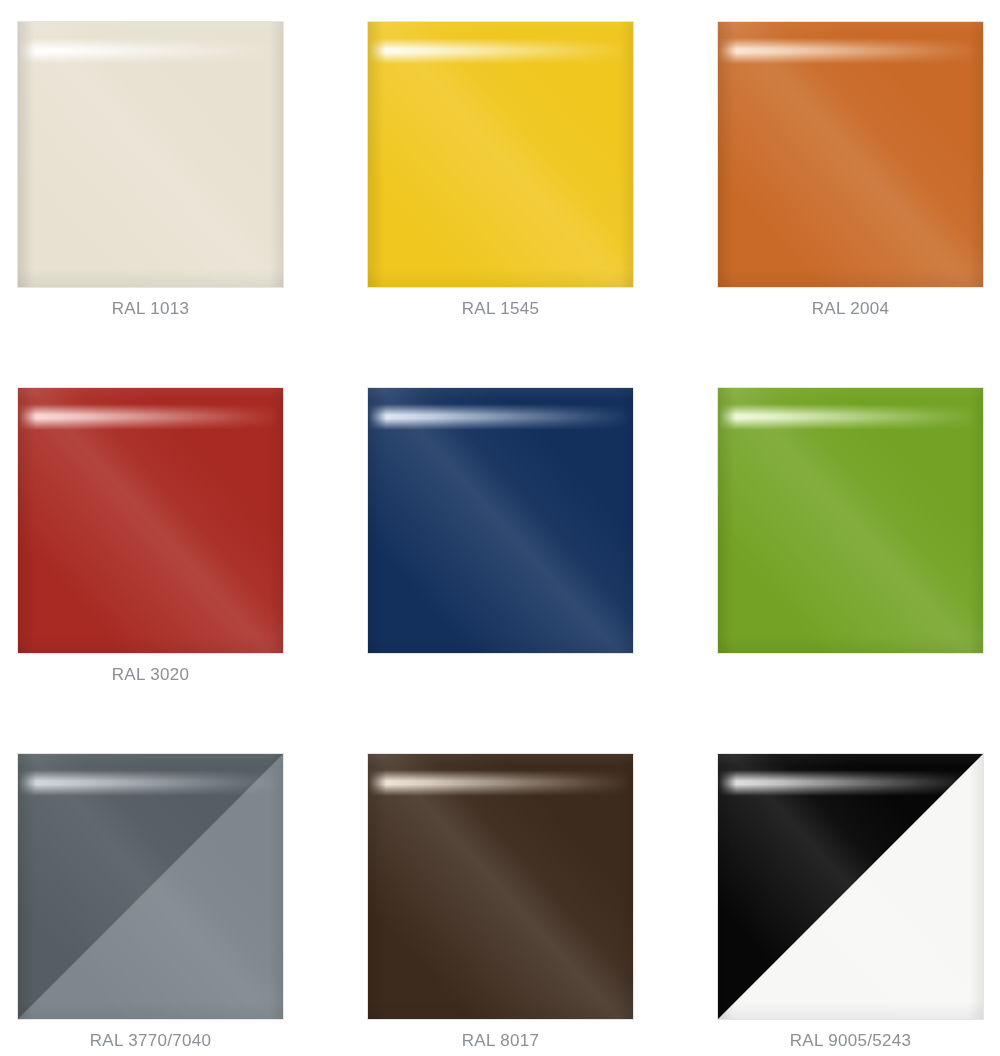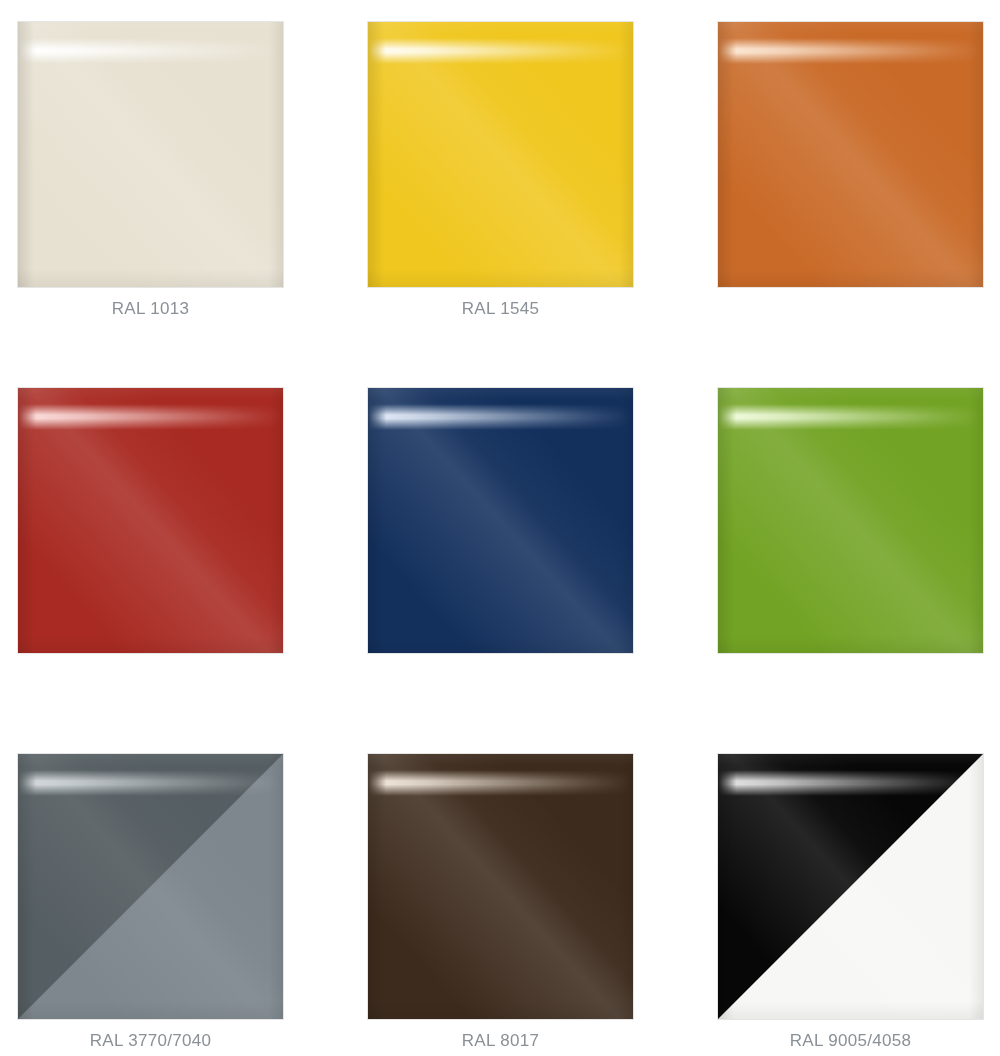--- a/index.html
+++ b/index.html
@@ -129,30 +129,32 @@
     </div>
 
     <div class="swatch-cell">
       <div class="tile">
         <div class="base" style="background: rgb(201, 106, 40);"></div>
 
         <div class="sheen"></div>
         <div class="band" style="background: linear-gradient(rgba(255, 255, 255, 0) 0%, rgba(255, 240, 225, 0.9) 42%, rgba(255, 240, 225, 0.9) 56%, rgba(255, 255, 255, 0) 100%); mask-image: linear-gradient(to right, rgba(0, 0, 0, 0) 0%, rgb(0, 0, 0) 7%, rgba(0, 0, 0, 0.85) 24%, rgba(0, 0, 0, 0.45) 58%, rgba(0, 0, 0, 0.18) 82%, rgba(0, 0, 0, 0) 100%);"></div>
         <div class="edges"></div>
       </div>
+      <div class="caption">RAL 2004</div>
     </div>
 
     <div class="swatch-cell">
       <div class="tile">
         <div class="base" style="background: rgb(168, 42, 34);"></div>
 
         <div class="sheen"></div>
         <div class="band" style="background: linear-gradient(rgba(255, 255, 255, 0) 0%, rgba(255, 230, 228, 0.92) 42%, rgba(255, 230, 228, 0.92) 56%, rgba(255, 255, 255, 0) 100%); mask-image: linear-gradient(to right, rgba(0, 0, 0, 0) 0%, rgb(0, 0, 0) 7%, rgba(0, 0, 0, 0.85) 24%, rgba(0, 0, 0, 0.45) 58%, rgba(0, 0, 0, 0.18) 82%, rgba(0, 0, 0, 0) 100%);"></div>
         <div class="edges"></div>
       </div>
+      <div class="caption">RAL 3020</div>
     </div>
 
     <div class="swatch-cell">
       <div class="tile">
         <div class="base" style="background: rgb(19, 48, 93);"></div>
 
         <div class="sheen"></div>
         <div class="band" style="background: linear-gradient(rgba(255, 255, 255, 0) 0%, rgba(235, 243, 255, 0.92) 42%, rgba(235, 243, 255, 0.92) 56%, rgba(255, 255, 255, 0) 100%); mask-image: linear-gradient(to right, rgba(0, 0, 0, 0) 0%, rgb(0, 0, 0) 7%, rgba(0, 0, 0, 0.85) 24%, rgba(0, 0, 0, 0.45) 58%, rgba(0, 0, 0, 0.18) 82%, rgba(0, 0, 0, 0) 100%);"></div>
         <div class="edges"></div>
       </div>
@@ -191,17 +193,17 @@
     </div>
 
     <div class="swatch-cell">
       <div class="tile">
         <div class="base" style="background: rgb(7, 7, 7);"></div>
         <div class="diag" style="background: linear-gradient(to right bottom, rgba(0, 0, 0, 0) 0px, rgba(0, 0, 0, 0) calc(50% - 0.5px), rgb(247, 247, 245) calc(50% + 0.5px), rgb(247, 247, 245) 100%); display: block;"></div>
         <div class="sheen"></div>
         <div class="band" style="background: linear-gradient(rgba(255, 255, 255, 0) 0%, rgba(255, 255, 255, 0.85) 42%, rgba(255, 255, 255, 0.85) 56%, rgba(255, 255, 255, 0) 100%); mask-image: linear-gradient(to right, rgba(0, 0, 0, 0) 0%, rgb(0, 0, 0) 7%, rgba(0, 0, 0, 0.85) 24%, rgba(0, 0, 0, 0.45) 58%, rgba(0, 0, 0, 0.18) 82%, rgba(0, 0, 0, 0) 100%);"></div>
         <div class="edges"></div>
       </div>
-      <div class="caption">RAL 9005/4058</div>
+      <div class="caption">RAL 9005/5243</div>
     </div>
 
   </div>
 </div>
 
 </body></html>

